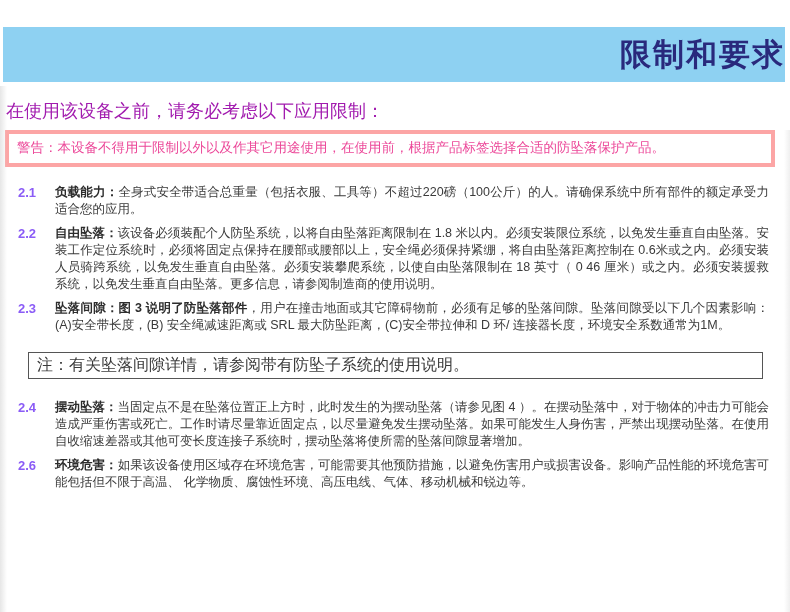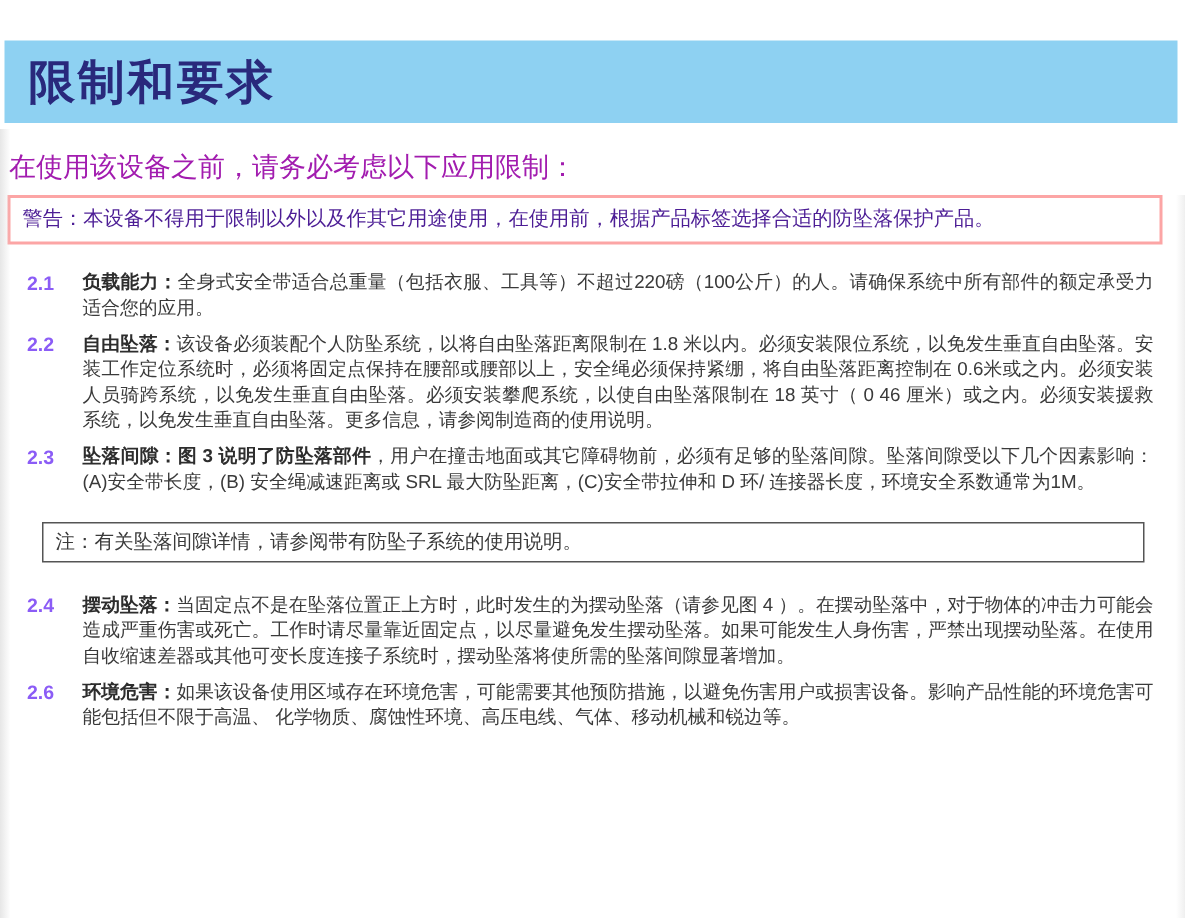--- a/index.html
+++ b/index.html
@@ -29,33 +29,34 @@
     background: #8ed1f2;
   }
   .title-band h1 {
     margin: 0;
     padding: 0 0 0 16px;
     line-height: 56px;
     font-size: 31px;
     font-weight: bold;
     color: #29297c;
     letter-spacing: 2px;
+    text-align: right;
   }
   .intro-lead {
     margin: 17px 10px 0 6px;
     font-size: 18px;
     font-weight: normal;
     color: #a21caf;
   }
   .warning-box {
     margin: 7px 15px 0 5px;
-    border: 2px solid #fca5a5;
+    border: 4px solid #fca5a5;
     padding: 5px 8px 6px 8px;
     font-size: 13.5px;
-    color: #4c1d95;
+    color: #ec4899;
   }
   .sections {
     margin: 17px 21px 0 18px;
   }
   .section-row {
     display: flex;
     margin-bottom: 7px;
   }
   .sec-num {
     width: 37px;
@@ -70,21 +71,21 @@
     font-size: 12.5px;
     line-height: 17px;
     color: #3a3a3a;
     text-align: justify;
   }
   .sec-text b { color: #2d2d2d; }
   .note-box {
     margin: 18px 6px 20px 10px;
     border: 1px solid #555555;
     padding: 4px 8px 5px 8px;
-    font-size: 13px;
+    font-size: 16px;
     line-height: 16px;
     color: #3a3a3a;
   }
 </style>
 </head>
 <body>
 
 <div class="page">
 
   <div class="scan-edge-left"></div>

